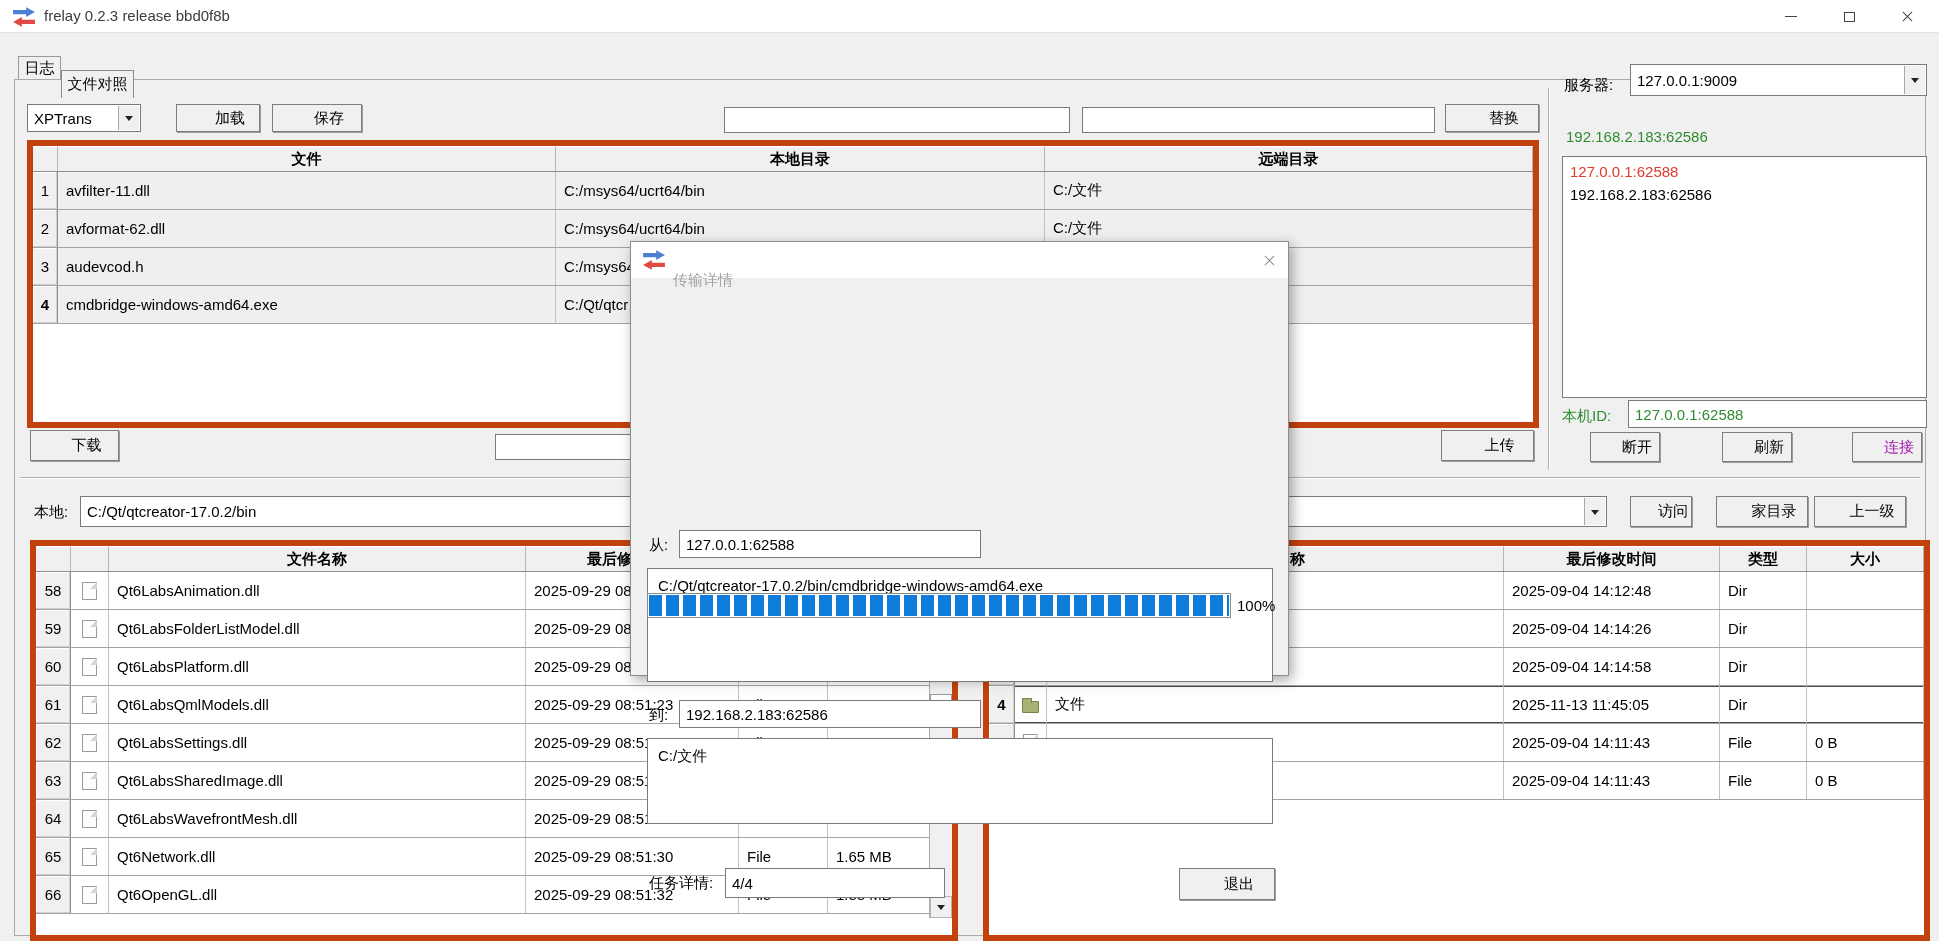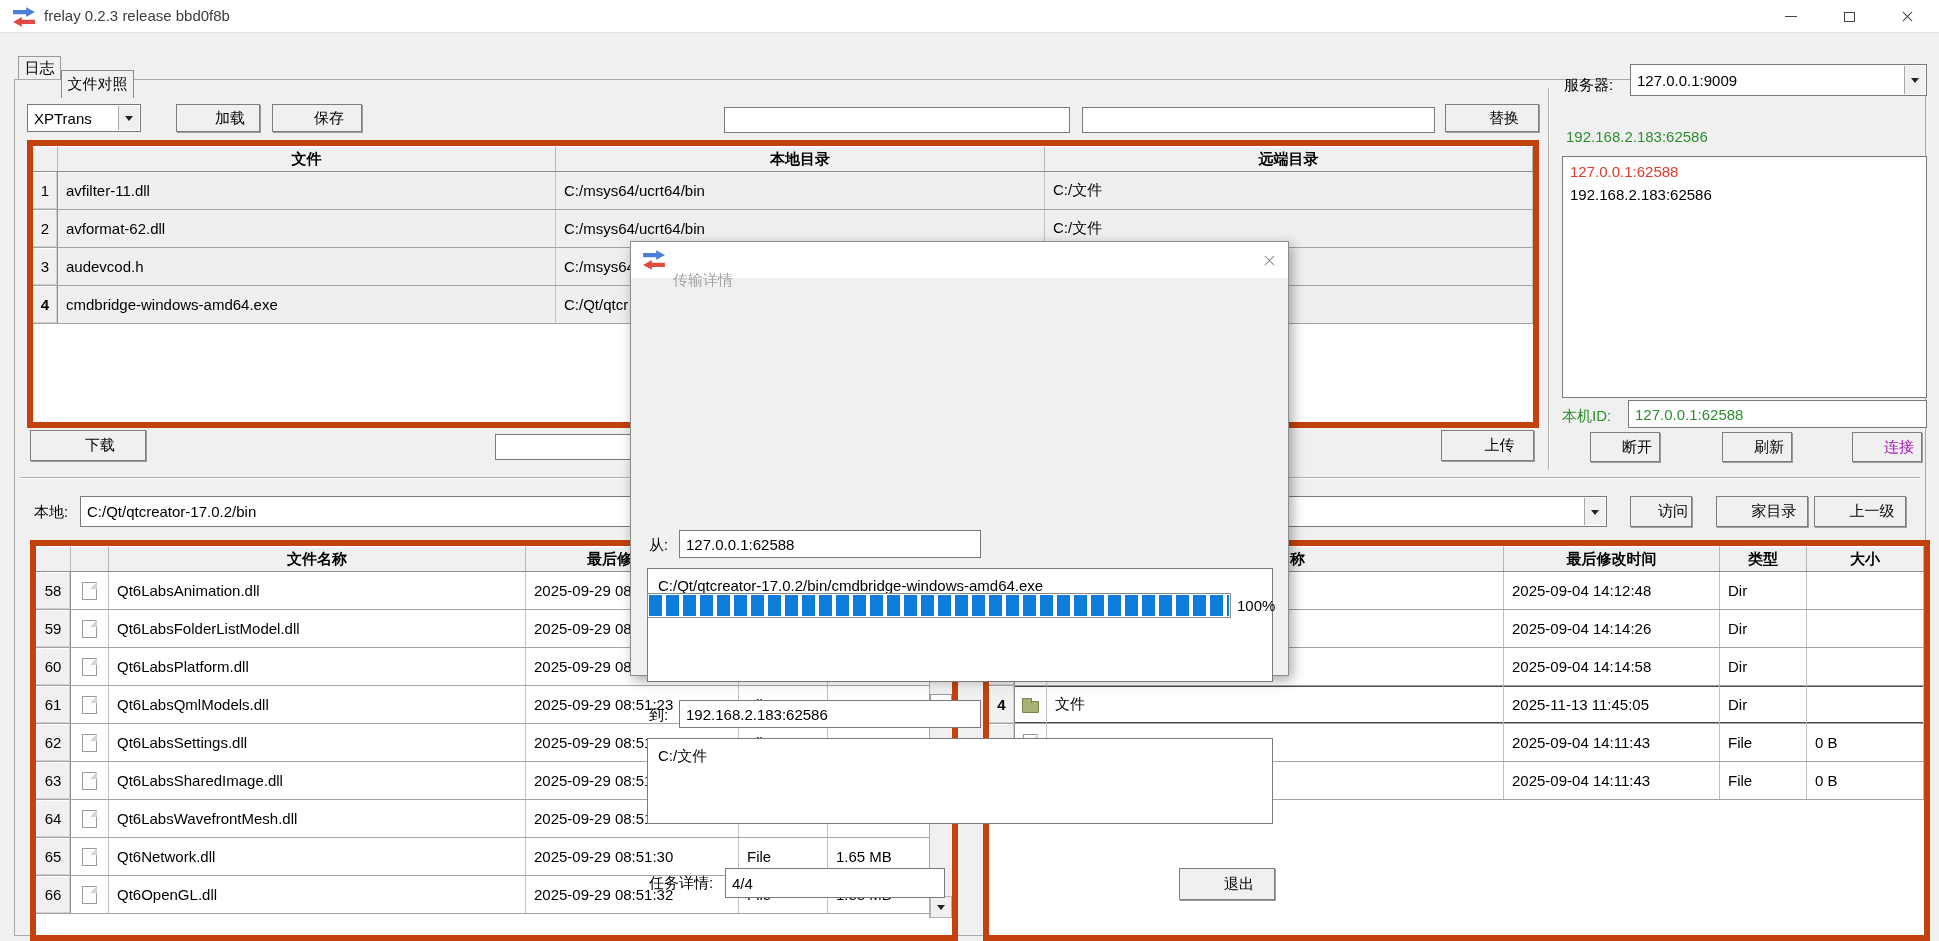--- a/index.html
+++ b/index.html
@@ -155,21 +155,21 @@
         </div>
         <div class="trow current">
           <div class="cell c-num">4</div>
           <div class="cell c-file">cmdbridge-windows-amd64.exe</div>
           <div class="cell c-local">C:/Qt/qtcr</div>
           <div class="cell c-remote"></div>
         </div>
       </div>
   </div>
 
-  <div class="btn" style="left:30px;top:430px;width:116px;height:31px;">下载</div>
+  <div class="btn" style="left:30px;top:430px;width:89px;height:31px;">下载</div>
   <div class="field" style="left:495px;top:434px;width:226px;height:26px;"></div>
   <div class="btn" style="left:1441px;top:430px;width:93px;height:31px;">上传</div>
 
   <span class="label" style="left:1564px;top:76px;">服务器:</span>
   <div class="combo" style="left:1630px;top:64px;width:297px;height:32px;">
     <span>127.0.0.1:9009</span>
     <span class="combo-btn">
         <span class="arrow-down"></span>
       </span>
   </div>

